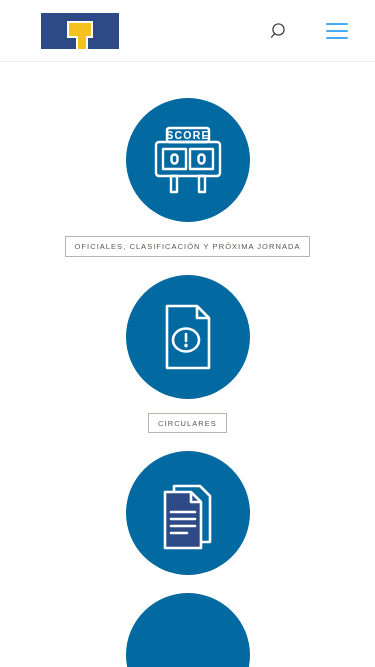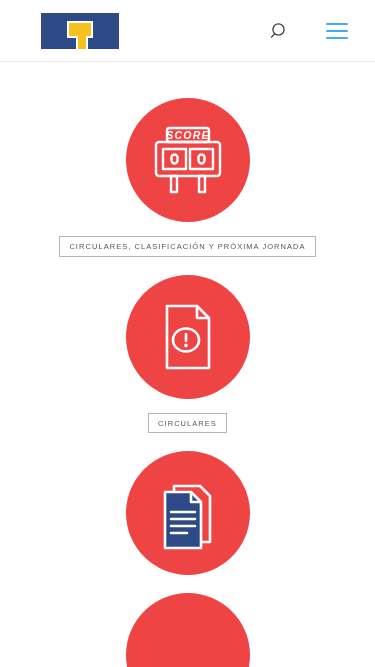--- a/index.html
+++ b/index.html
@@ -97,26 +97,25 @@
     display: flex;
     flex-direction: column;
     align-items: center;
   }
   .tile + .tile { margin-top: 18px; align-items: center; }
 
   .circle {
     width: 124px;
     height: 124px;
     border-radius: 50%;
-    background: #ef4444;
+    background: #0369a1;
     display: flex;
     align-items: center;
     justify-content: center;
     flex: none;
-    font-style: italic;
   }
   .circle svg { display: block; }
 
   .tile-label {
     margin-top: 14px;
     border: 1px solid #b9b4ae;
     background: #ffffff;
     color: #5a5550;
     font-size: 7.5px;
     letter-spacing: 1.05px;
@@ -164,21 +163,21 @@
           <rect x="16" y="30" width="23" height="20"></rect>
           <rect x="43" y="30" width="23" height="20"></rect>
           <rect x="24.5" y="35.5" width="6" height="9" rx="3"></rect>
           <rect x="51.5" y="35.5" width="6" height="9" rx="3"></rect>
           <rect x="24" y="57" width="6" height="16"></rect>
           <rect x="52" y="57" width="6" height="16"></rect>
         </g>
         <text x="41" y="20" fill="#ffffff" font-family="'Liberation Sans', sans-serif" font-size="10.5" font-weight="bold" letter-spacing="1.2" text-anchor="middle">SCORE</text>
       </svg>
     </div>
-    <div class="tile-label">CIRCULARES, CLASIFICACIÓN Y PRÓXIMA JORNADA</div>
+    <div class="tile-label">OFICIALES, CLASIFICACIÓN Y PRÓXIMA JORNADA</div>
   </div>
 
   <div class="tile">
     <div class="circle">
       <svg width="78" height="78" viewBox="0 0 78 78">
         <g fill="none" stroke="#ffffff" stroke-width="2.6" stroke-linejoin="round">
           <path d="M18 8 h30 l12 12 v50 h-42 z"></path>
           <path d="M48 8 v12 h12"></path>
           <ellipse cx="37" cy="42" rx="13" ry="11.5"></ellipse>
           <line x1="37" y1="36" x2="37" y2="43" stroke-linecap="round"></line>

